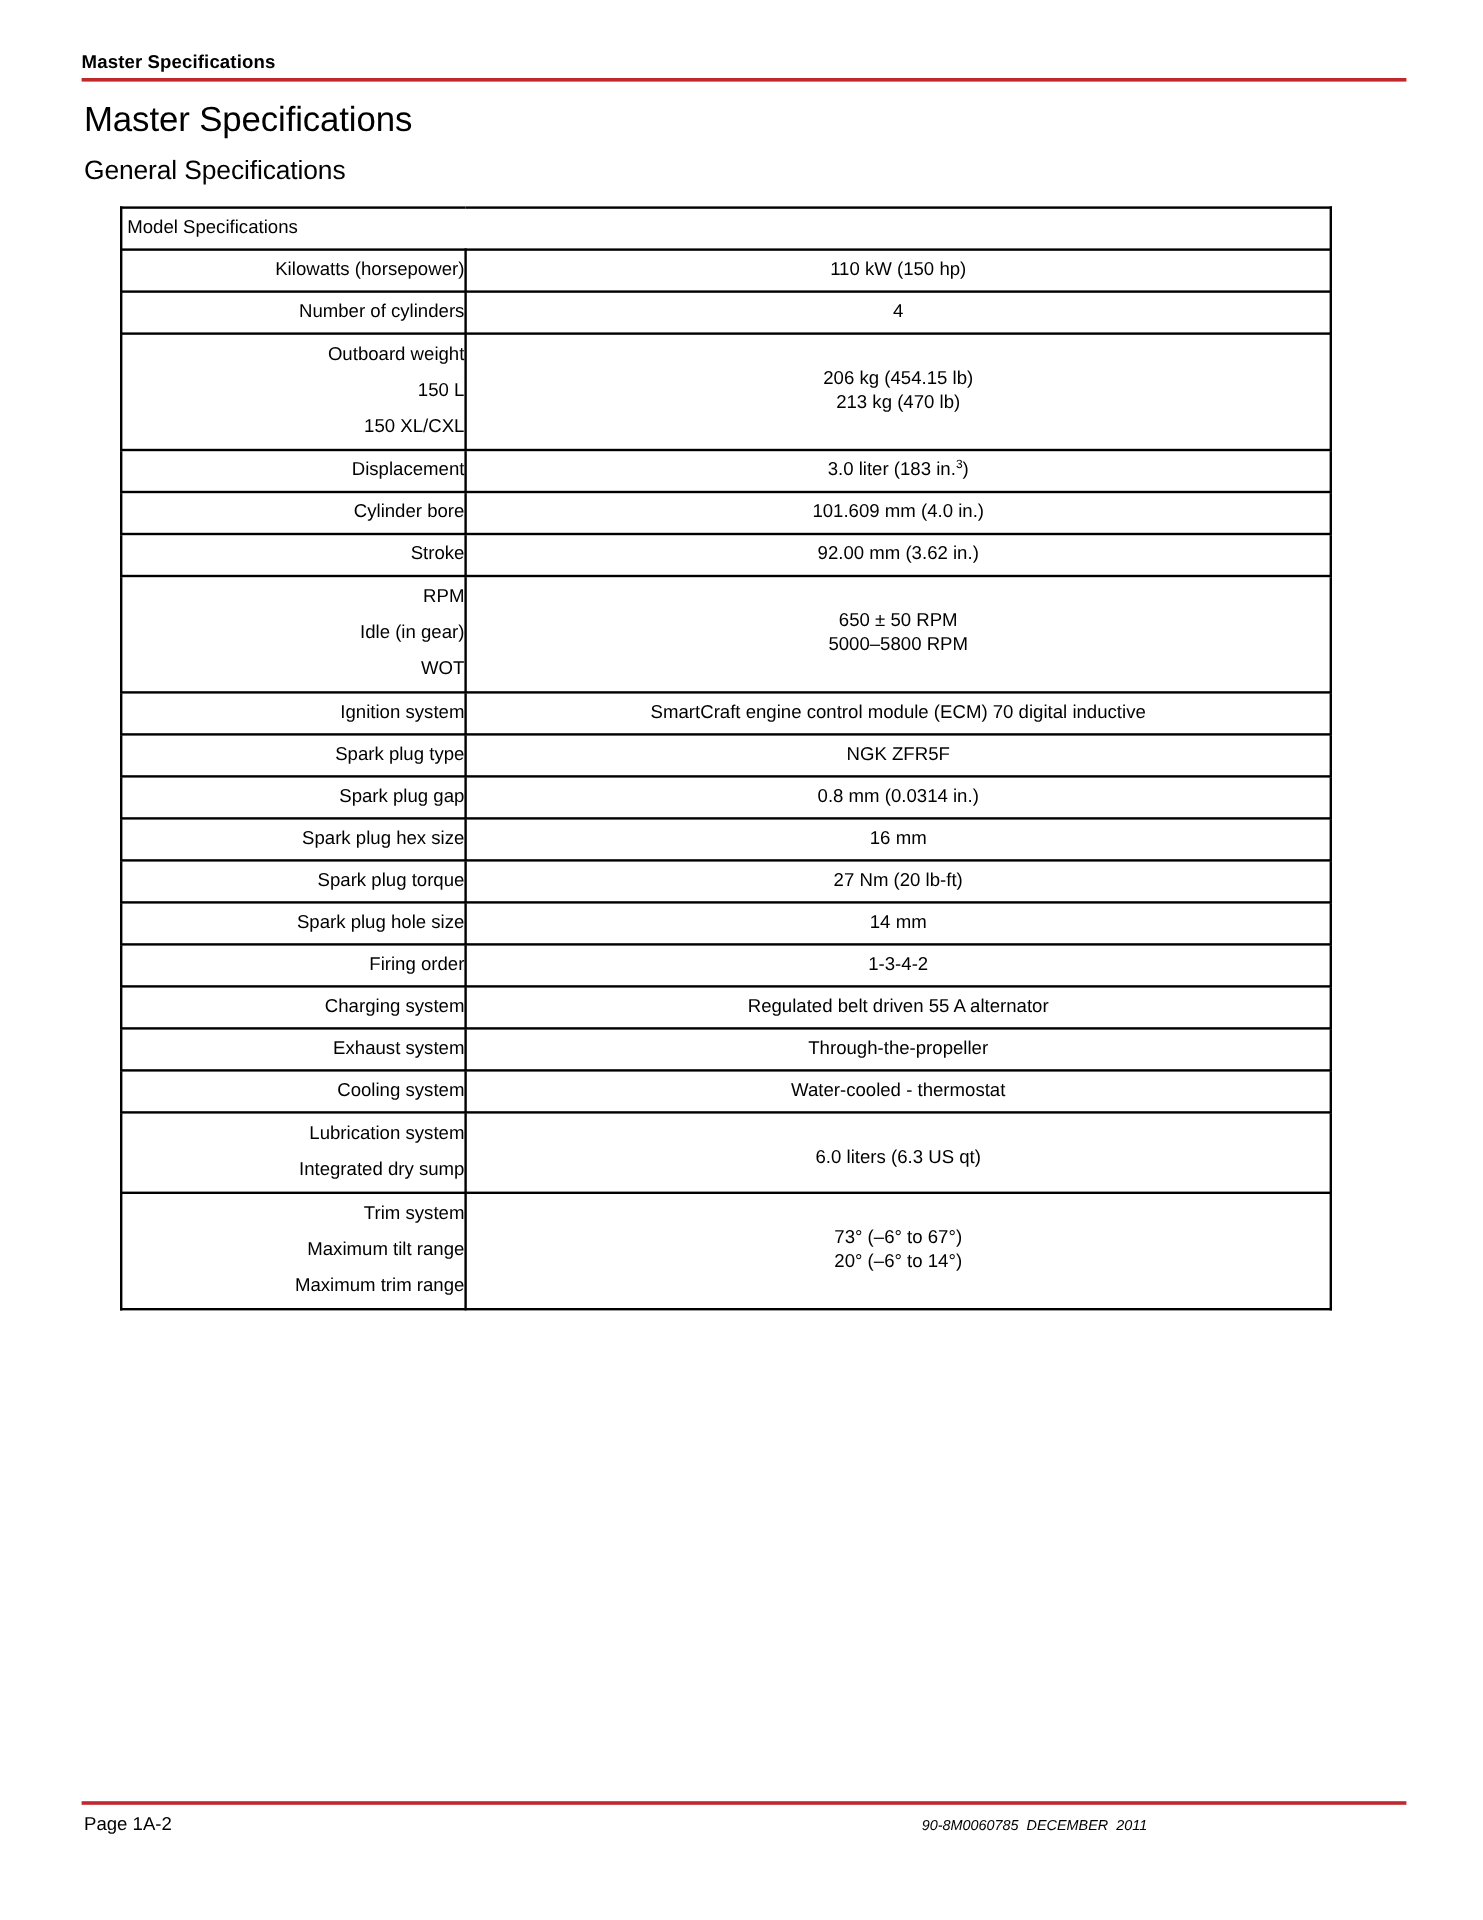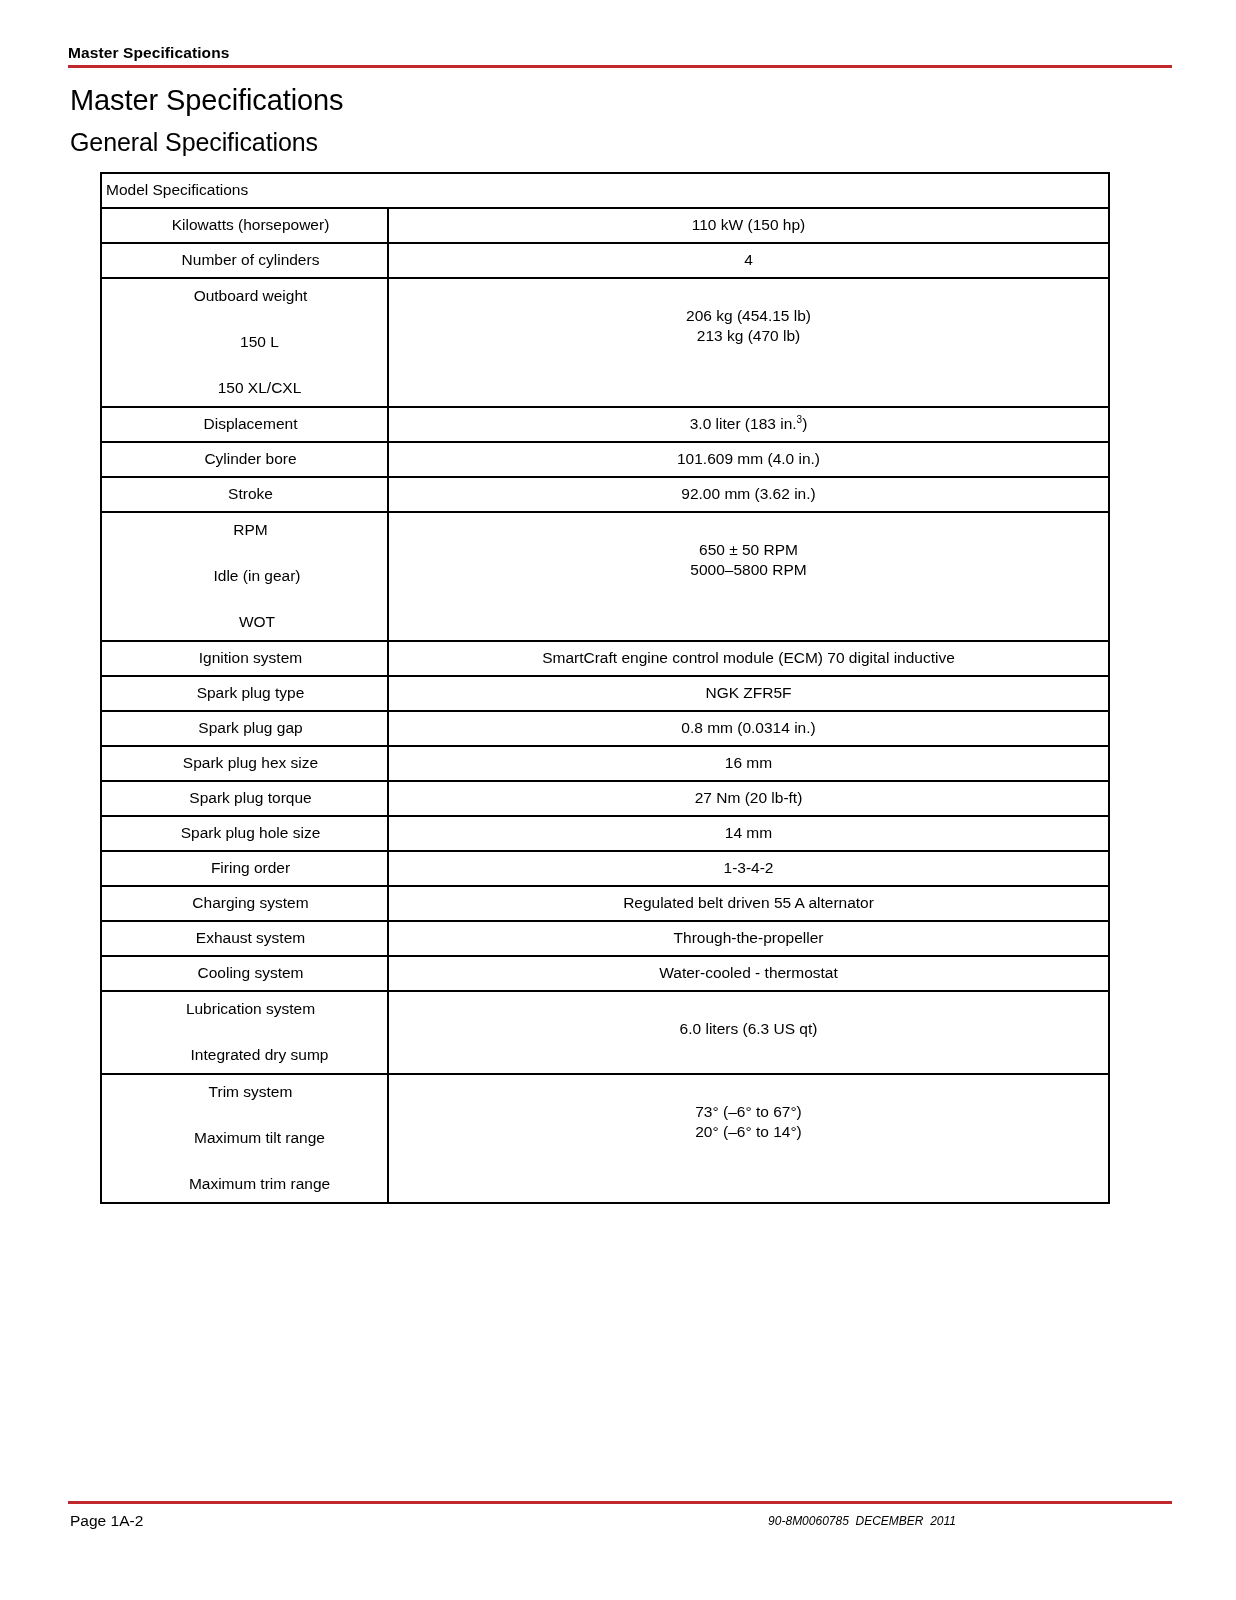--- a/index.html
+++ b/index.html
@@ -52,21 +52,21 @@
     top: 82px;
     font-size: 29px;
     font-weight: normal;
     letter-spacing: -0.1px;
     line-height: 36px;
   }
   .section-title {
     position: absolute;
     left: 70px;
     top: 127px;
-    font-size: 25px;
+    font-size: 22px;
     font-weight: normal;
     letter-spacing: -0.1px;
     line-height: 30px;
   }
 
   
   .spec-table-wrap {
     position: absolute;
     left: 100px;
     top: 172px;
@@ -90,37 +90,37 @@
   col.c-value { width: 721px; }
 
   .th-model {
     text-align: left;
     padding: 6px 4px 7px 4px !important;
     font-size: 15.5px;
   }
 
   td.label-cell {
     padding: 6px 0 7px 12px !important;
-    text-align: center;
+    text-align: right;
   }
   td.value-cell {
     padding: 6px 0 7px 0 !important;
     text-align: center;
   }
 
   
   td.label-cell.grouped,
   td.value-cell.grouped {
     padding-top: 7px !important;
     padding-bottom: 8px !important;
   }
   .sub-line {
     display: block;
     padding-left: 18px;
-    margin-top: 26px;
+    margin-top: 10px;
   }
   .sub-line.tight { padding-left: 13px; }
   .blank-line {
     display: block;
     height: 20px;
   }
   .val-line {
     display: block;
   }
 

